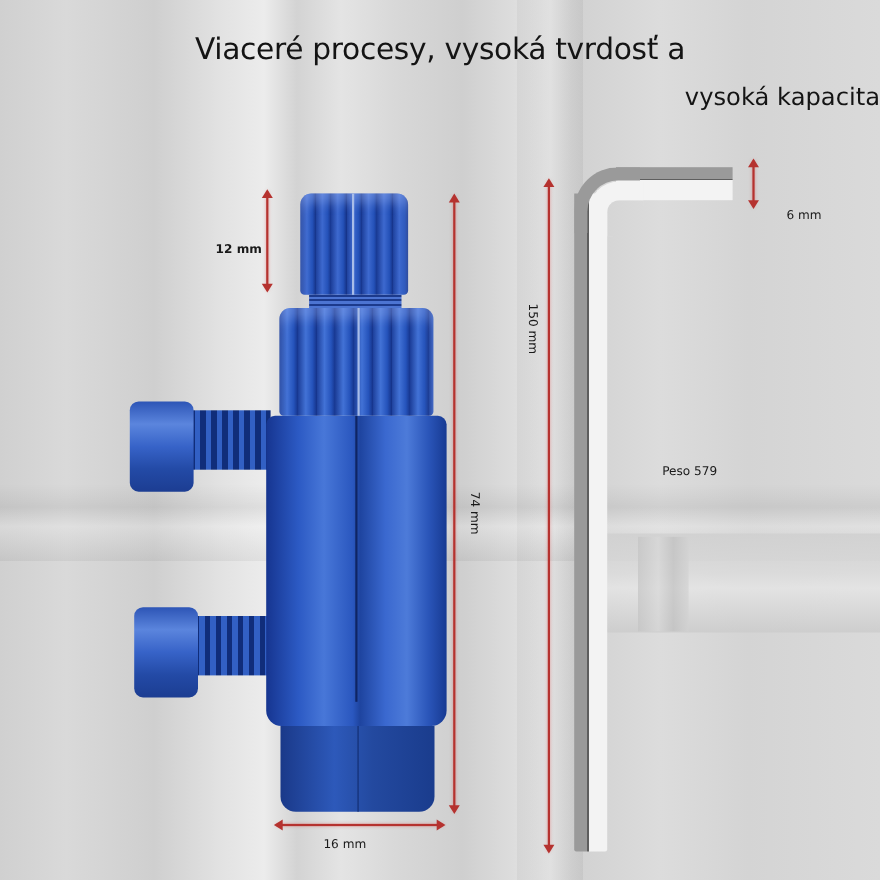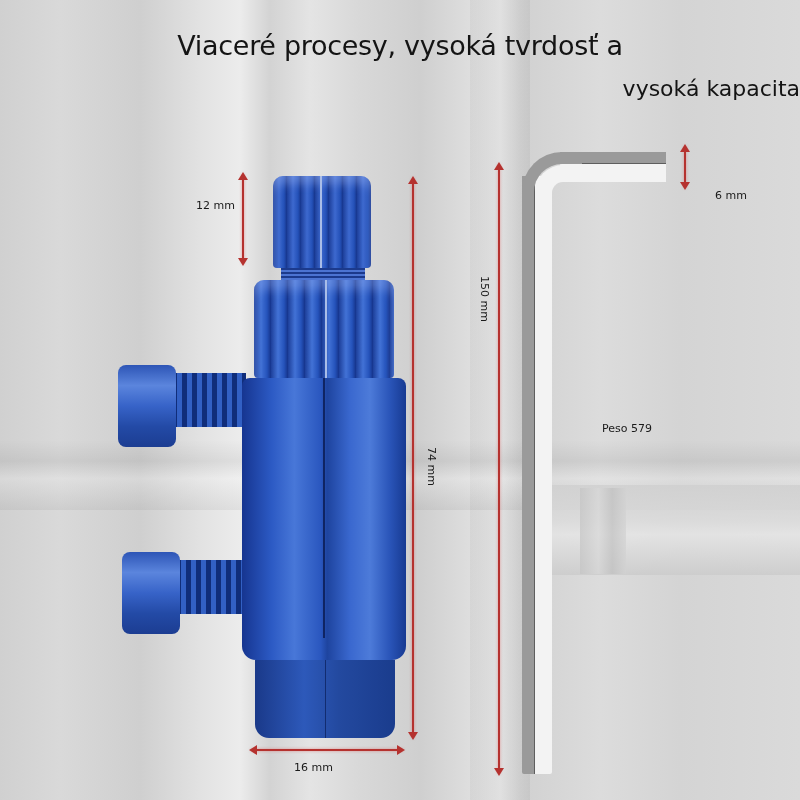--- a/index.html
+++ b/index.html
@@ -125,21 +125,21 @@
   <div class="knob-mid"></div>
   <div class="knob-top"></div>
 </div>
 
 <div class="hexkey-v"></div>
 <div class="hexkey-h"></div>
 <div class="hexkey-bend"></div>
 <div class="hexkey-bend-inner"></div>
 
 <div class="arrow-v" style="left:242px; top:174px; height:90px;"></div>
-<div class="dim" style="left:196px; top:199px;">12 mm</div>
+<div class="dim" style="left:196px; top:220px;font-weight:bold;">12 mm</div>
 
 <div class="arrow-v" style="left:412px; top:178px; height:560px;"></div>
 <div class="dim rot" style="left:438px; top:447px;">74 mm</div>
 
 <div class="arrow-v" style="left:498px; top:164px; height:610px;"></div>
 <div class="dim rot" style="left:491px; top:276px;">150 mm</div>
 
 <div class="arrow-v" style="left:684px; top:146px; height:42px;"></div>
 <div class="dim" style="left:715px; top:159px;margin-top:30px;">6 mm</div>
 

